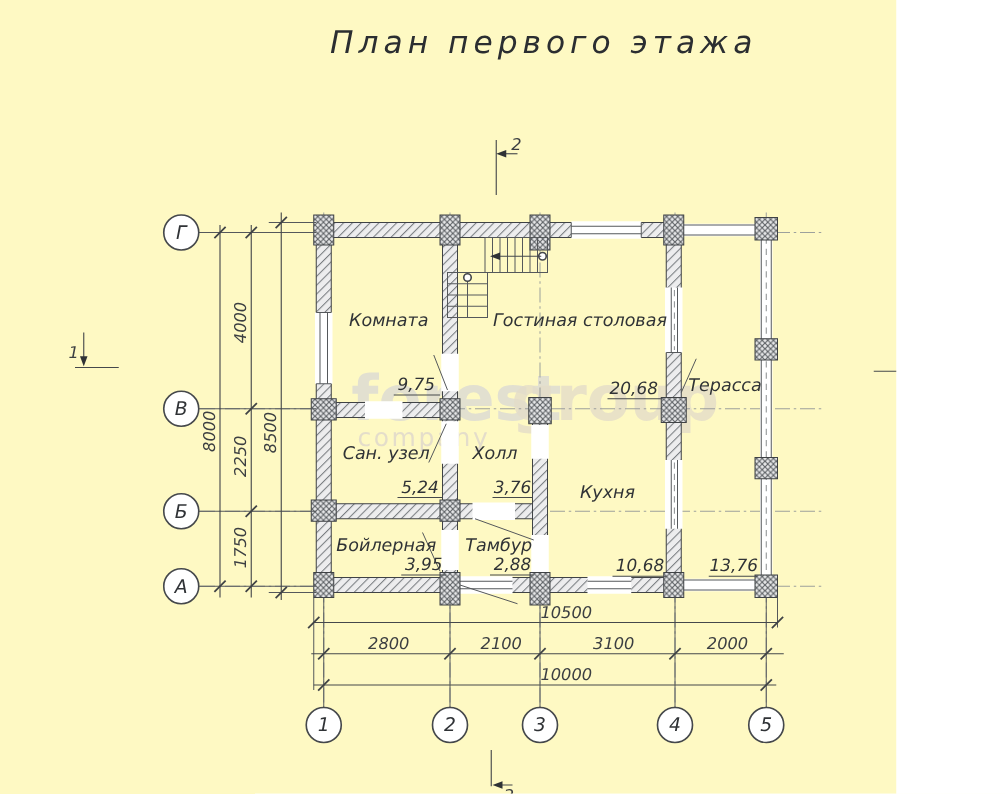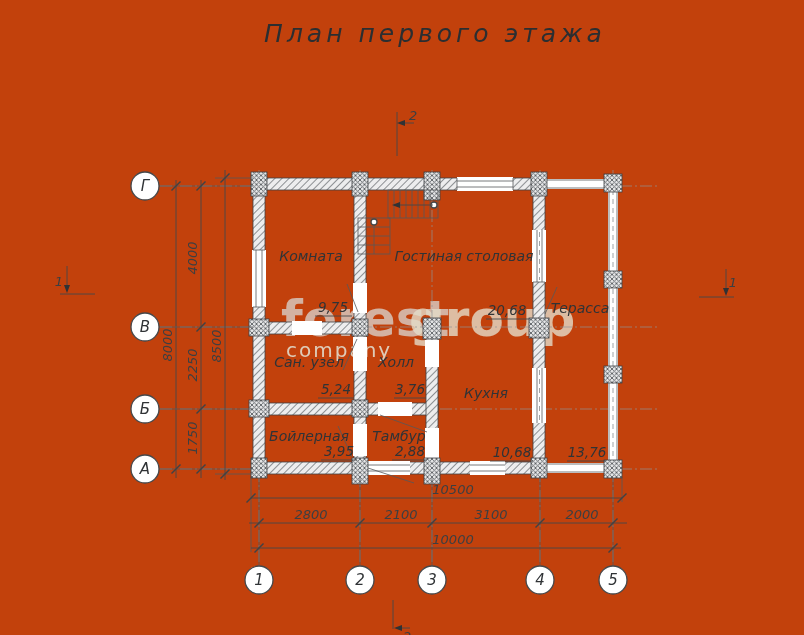--- a/index.html
+++ b/index.html
@@ -1,16 +1,16 @@
 <!DOCTYPE html>
 <html><head>
 <meta charset="utf-8">
 <style>
   html,body{margin:0;padding:0;background:#fff;}
-  #stage{position:relative;width:804px;height:635px;background:#c2410c;overflow:hidden;
+  #stage{position:relative;width:717px;height:635px;background:#fef9c3;overflow:hidden;
          font-family:"DejaVu Sans",sans-serif;}
   svg{position:absolute;left:0;top:0;}
   .ln{stroke:#45484b;stroke-width:0.9;fill:none;}
   .thin{stroke:#55585b;stroke-width:0.8;fill:none;}
   .axis{stroke:#8f9396;stroke-width:0.7;stroke-dasharray:12 3 2 3;fill:none;}
   .dashc{stroke:#777b7e;stroke-width:0.7;stroke-dasharray:5 4;fill:none;}
   .tick{stroke:#3f4245;stroke-width:1.4;}
   .wall{fill:url(#hatchWall);stroke:#3f4245;stroke-width:0.8;}
   .post{fill:url(#hatchPost);stroke:#3f4245;stroke-width:0.8;}
   .whiteo{fill:#ffffff;stroke:none;}

